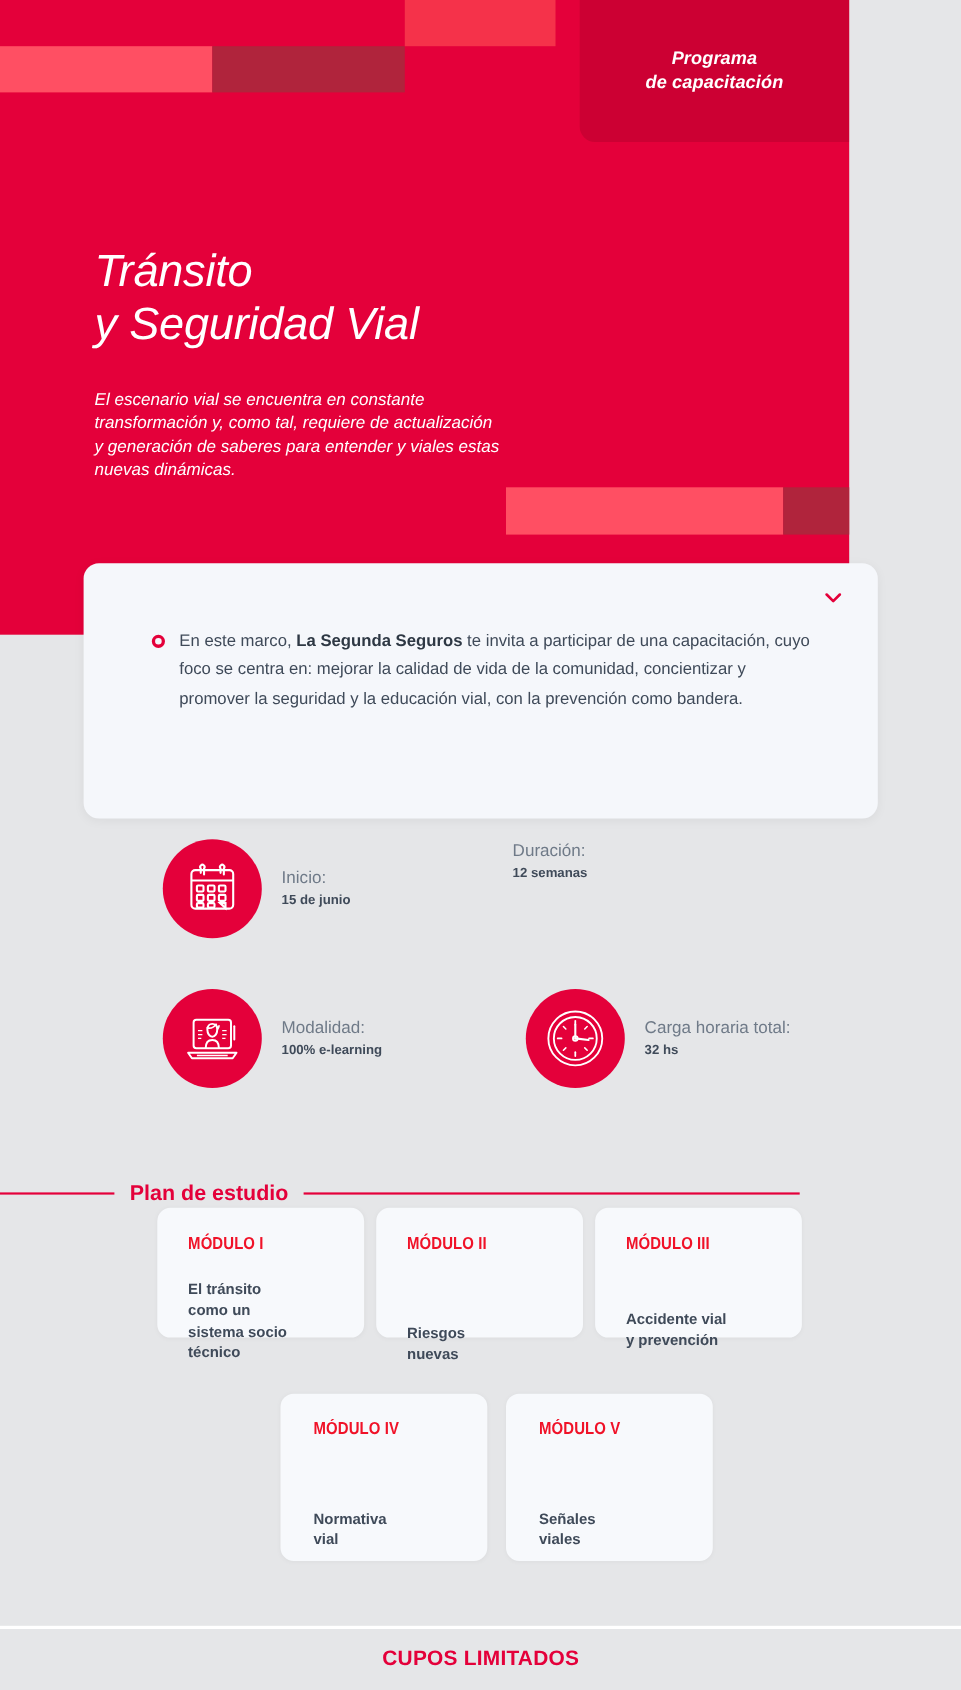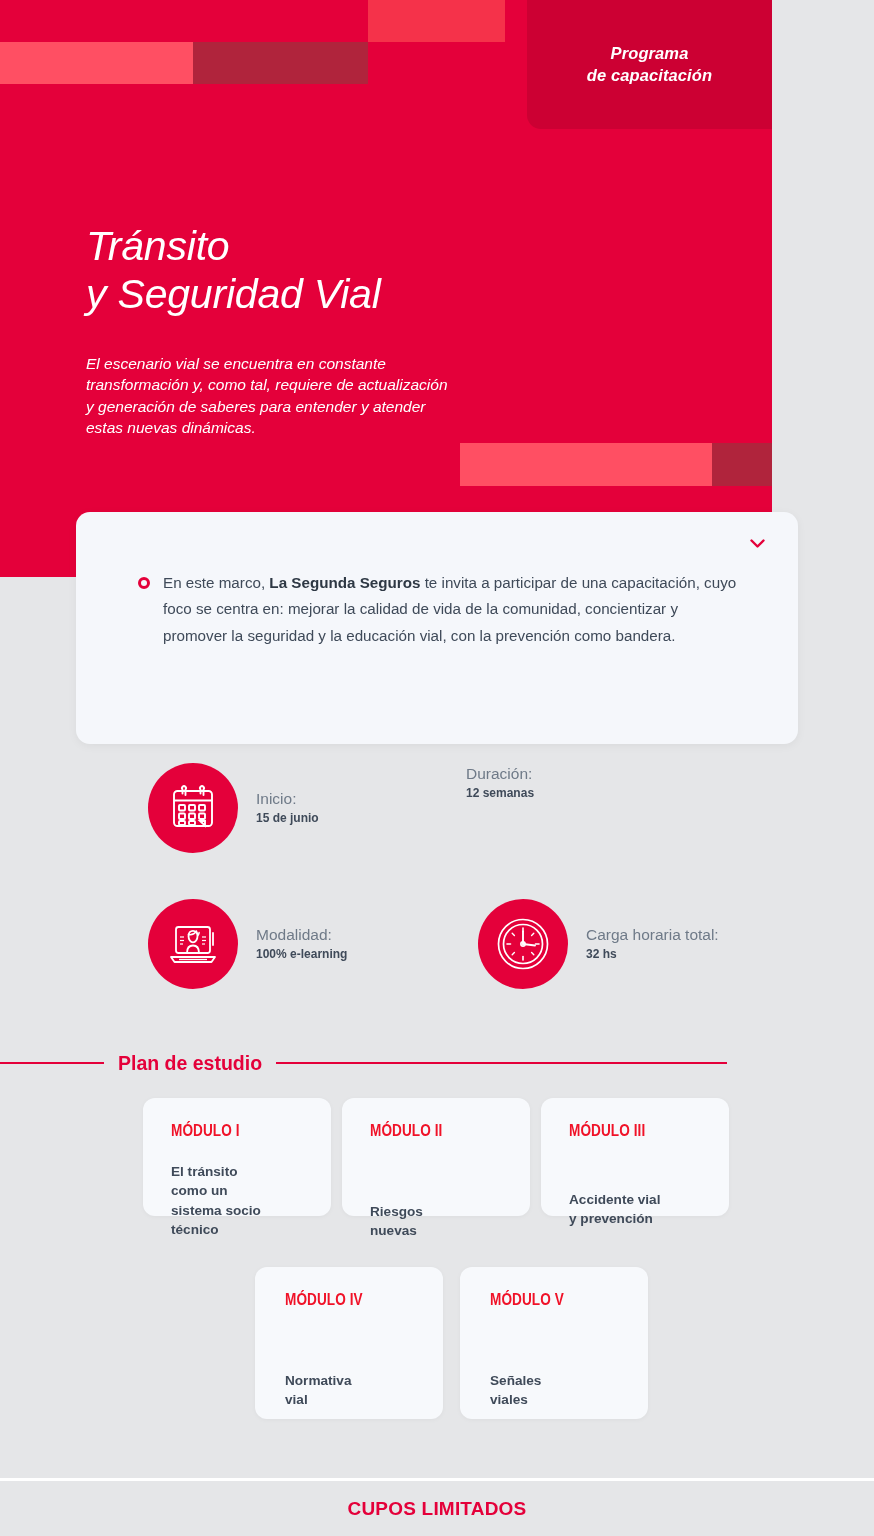--- a/index.html
+++ b/index.html
@@ -119,21 +119,21 @@
     line-height: 1.42;
   }
 
   .info-1 { left: 148px; top: 763px; }
   .info-2 { left: 466px; top: 763px; }
   .info-3 { left: 148px; top: 899px; }
   .info-4 { left: 478px; top: 899px; }
 
   
   .plan-head {
-    position: absolute; left: 0; top: 1050px;
+    position: absolute; left: 0; top: 1072px;
     width: 727px; height: 26px;
     display: flex; align-items: center;
   }
   .plan-rule { height: 1.4px; background: #E4003A; flex: 0 0 auto; }
   .plan-rule-l { width: 104px; }
   .plan-rule-r { flex: 1 1 auto; }
   .plan-title {
     color: #E4003A;
     font-size: 19.5px;
     font-weight: 700;
@@ -210,21 +210,21 @@
         <span>Programa</span><br>
         <span>de capacitación</span>
       </div>
     </div>
 
     <h1 class="hero-title">
       <span>Tránsito</span><br>
       <span>y Seguridad Vial</span>
     </h1>
 
-    <p class="hero-sub">El escenario vial se encuentra en constante transformación y, como tal, requiere de actualización y generación de saberes para entender y atender estas nuevas dinámicas.</p>
+    <p class="hero-sub">El escenario vial se encuentra en constante transformación y, como tal, requiere de actualización y generación de saberes para entender y viales estas nuevas dinámicas.</p>
   </div>
 
   <div class="intro-card">
     <div class="chevron">
       <svg width="15" height="10" viewBox="0 0 15 10" aria-hidden="true">
         <path d="M1.5 1.5 L7.5 7.5 L13.5 1.5" fill="none" stroke="#E4003A" stroke-width="2.4" stroke-linecap="round" stroke-linejoin="round"></path>
       </svg>
     </div>
     <div class="intro-body">
       <span class="bullet"></span>

